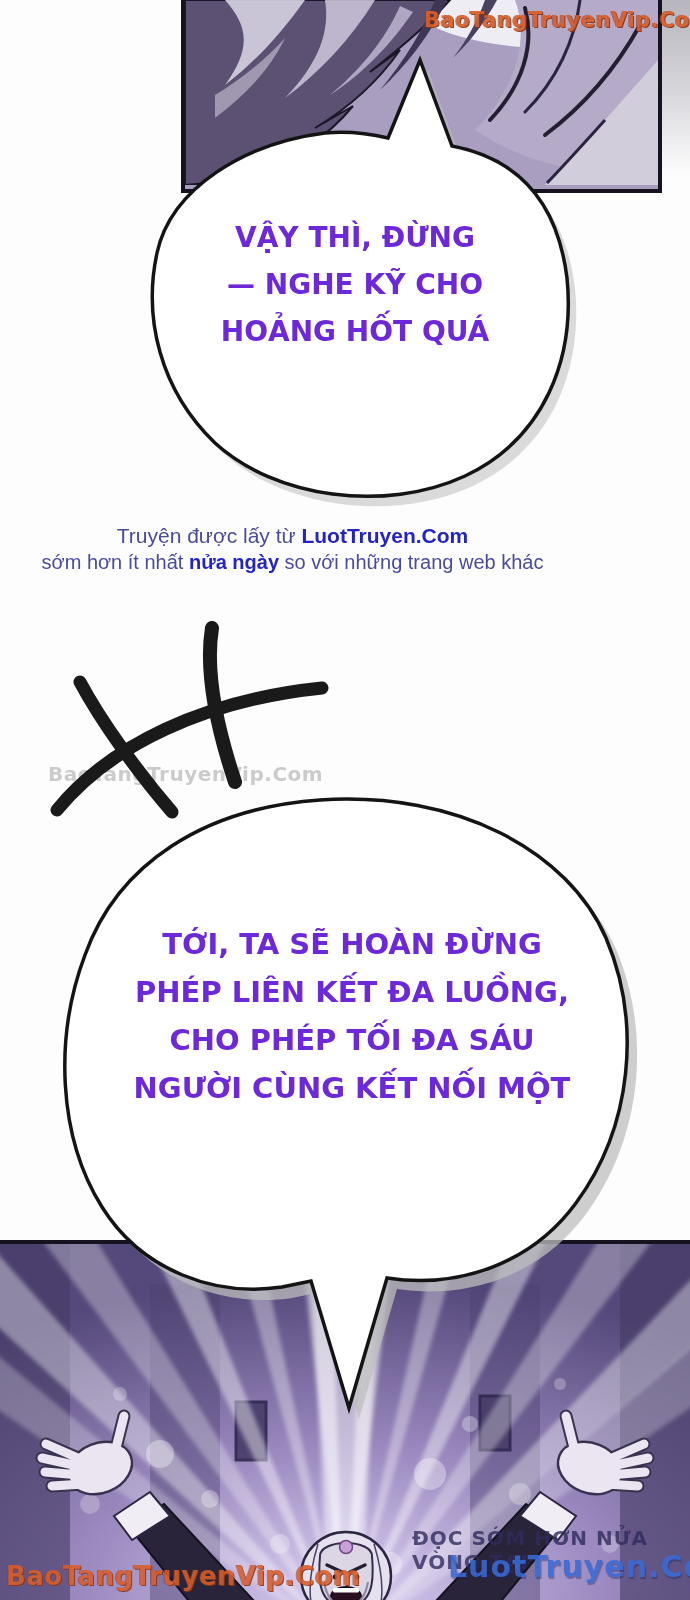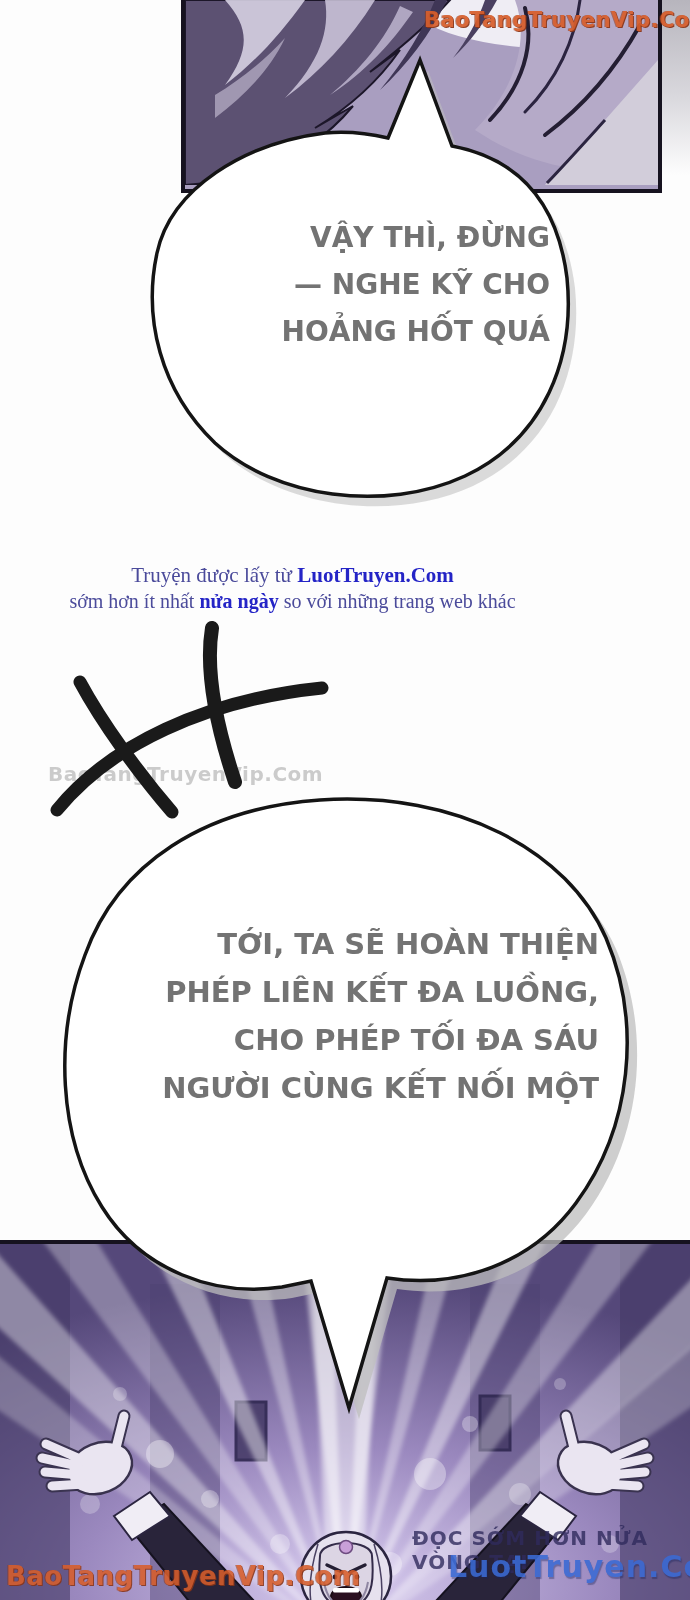--- a/index.html
+++ b/index.html
@@ -19,28 +19,28 @@
   .wm-top{left:424px;top:8px;font-size:21px;letter-spacing:.5px;opacity:.93;}
   .wm-faint{left:48px;top:762px;font-size:20px;font-weight:bold;color:rgba(45,45,45,.24);
             letter-spacing:.5px;}
   .wm-bottom-left{left:6px;top:1561px;font-size:26px;letter-spacing:.5px;opacity:.88;}
   .wm-br1{left:412px;top:1526px;font-size:20px;font-weight:bold;color:rgba(48,42,92,.8);
           letter-spacing:1px;}
   .wm-br2{left:448px;top:1549px;font-size:30px;font-weight:bold;color:#3a6ad4;opacity:.88;
           text-shadow:1px 2px 1px rgba(25,35,90,.45);letter-spacing:1px;}
 
   
-  .bubble-text{color:#737373;font-weight:bold;text-align:right;}
+  .bubble-text{color:#6d28d9;font-weight:bold;text-align:center;}
   .bt1{left:160px;top:214px;width:390px;font-size:28px;line-height:47px;}
   .bt2{left:105px;top:920px;width:494px;font-size:29px;line-height:48px;}
 
   
   .source-note{left:0;top:523px;width:585px;text-align:center;
-               font-family:Liberation Serif, serif;
-               color:#4b4b9b;font-size:20px;line-height:26px;margin-top:39px;}
+               font-family:Liberation Sans, sans-serif;
+               color:#4b4b9b;font-size:20px;line-height:26px;}
   .source-note .l1{font-size:21px;}
   .source-note b{color:#2424c6;}
 
   
   .bottom-panel{left:0;top:1240px;width:690px;height:360px;border-top:4px solid #16121f;
                 background:#7a6ba0;overflow:hidden;}
   svg{display:block;}
 </style>
 </head>
 <body>
@@ -199,21 +199,21 @@
     <g transform="translate(10,11)" opacity="0.75">
       <path d="M290,25 C175,33 88,88 55,180 C24,262 28,362 72,432 C112,496 185,522 252,512
                L281,506 L319,633 L357,503 C430,514 502,488 546,428 C602,352 612,248 576,163
                C538,76 428,16 290,25 Z" fill="#bdbdbd"></path>
     </g>
     <path d="M290,25 C175,33 88,88 55,180 C24,262 28,362 72,432 C112,496 185,522 252,512
              L281,506 L319,633 L357,503 C430,514 502,488 546,428 C602,352 612,248 576,163
              C538,76 428,16 290,25 Z" fill="#ffffff" stroke="#141414" stroke-width="3.5"></path>
   </svg>
   <div class="abs bubble-text bt2">
-    <div>TỚI, TA SẼ HOÀN THIỆN</div>
+    <div>TỚI, TA SẼ HOÀN ĐỪNG</div>
     <div>PHÉP LIÊN KẾT ĐA LUỒNG,</div>
     <div>CHO PHÉP TỐI ĐA SÁU</div>
     <div>NGƯỜI CÙNG KẾT NỐI MỘT</div>
   </div>
 
   <div class="abs wm-orange wm-bottom-left">BaoTangTruyenVip.Com</div>
   <div class="abs wm-br1">ĐỌC SỚM HƠN NỬA VÒNG TẠI</div>
   <div class="abs wm-br2">LuotTruyen.Com</div>
 
 </div>

